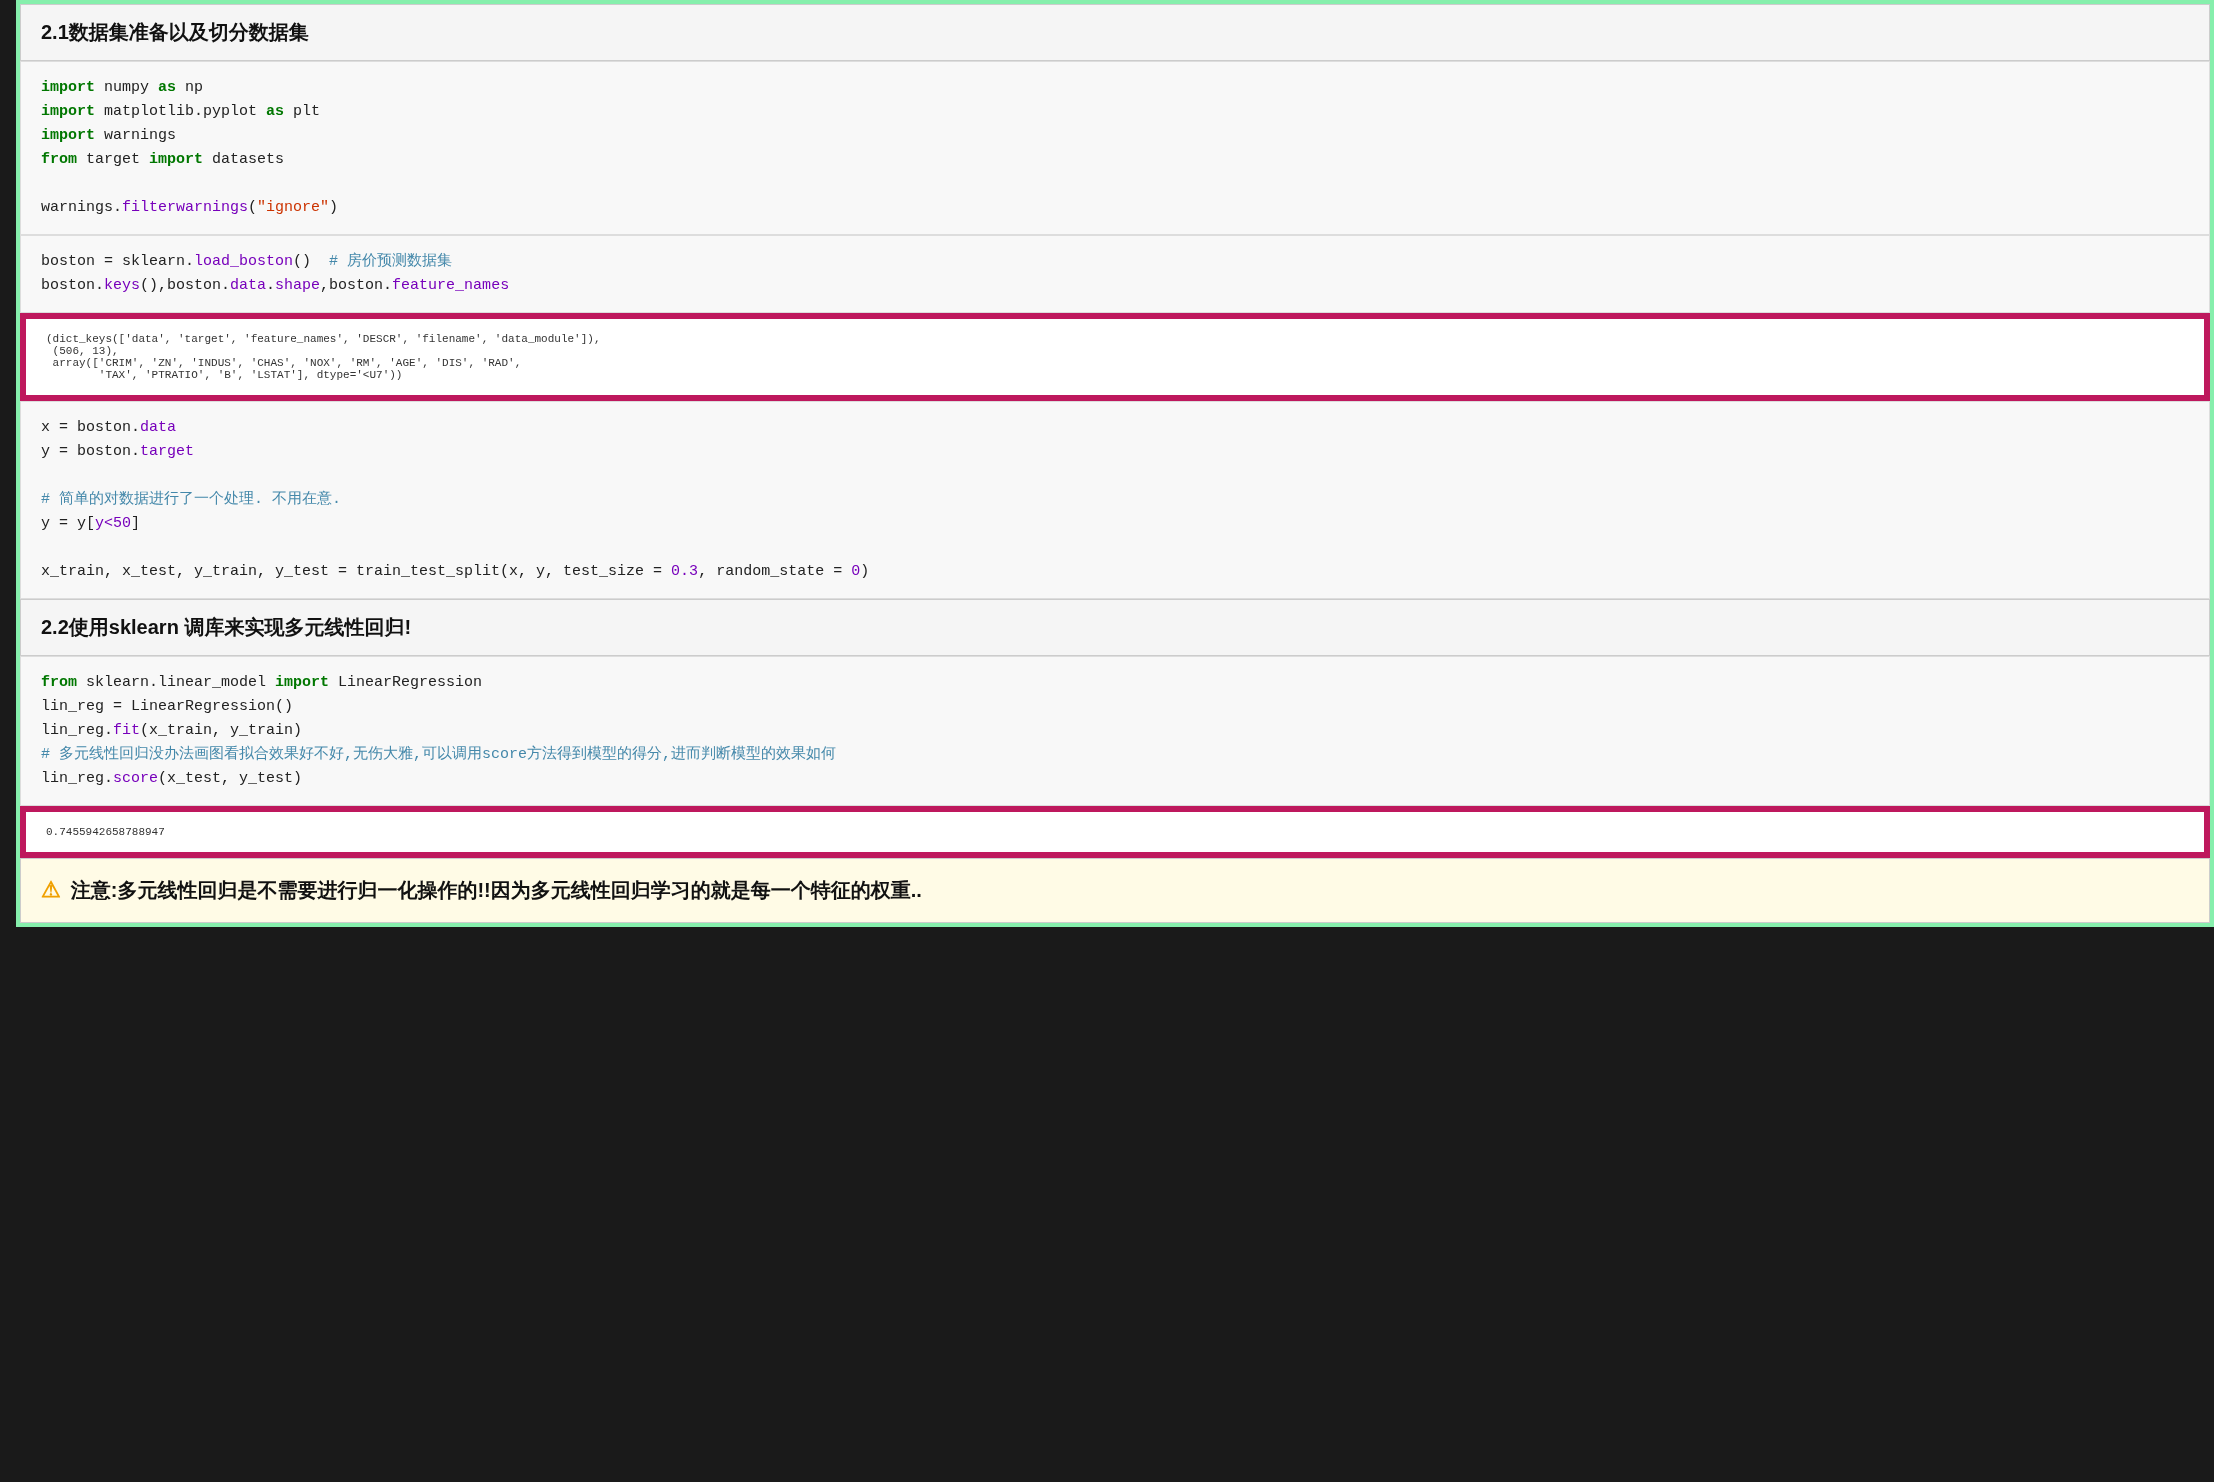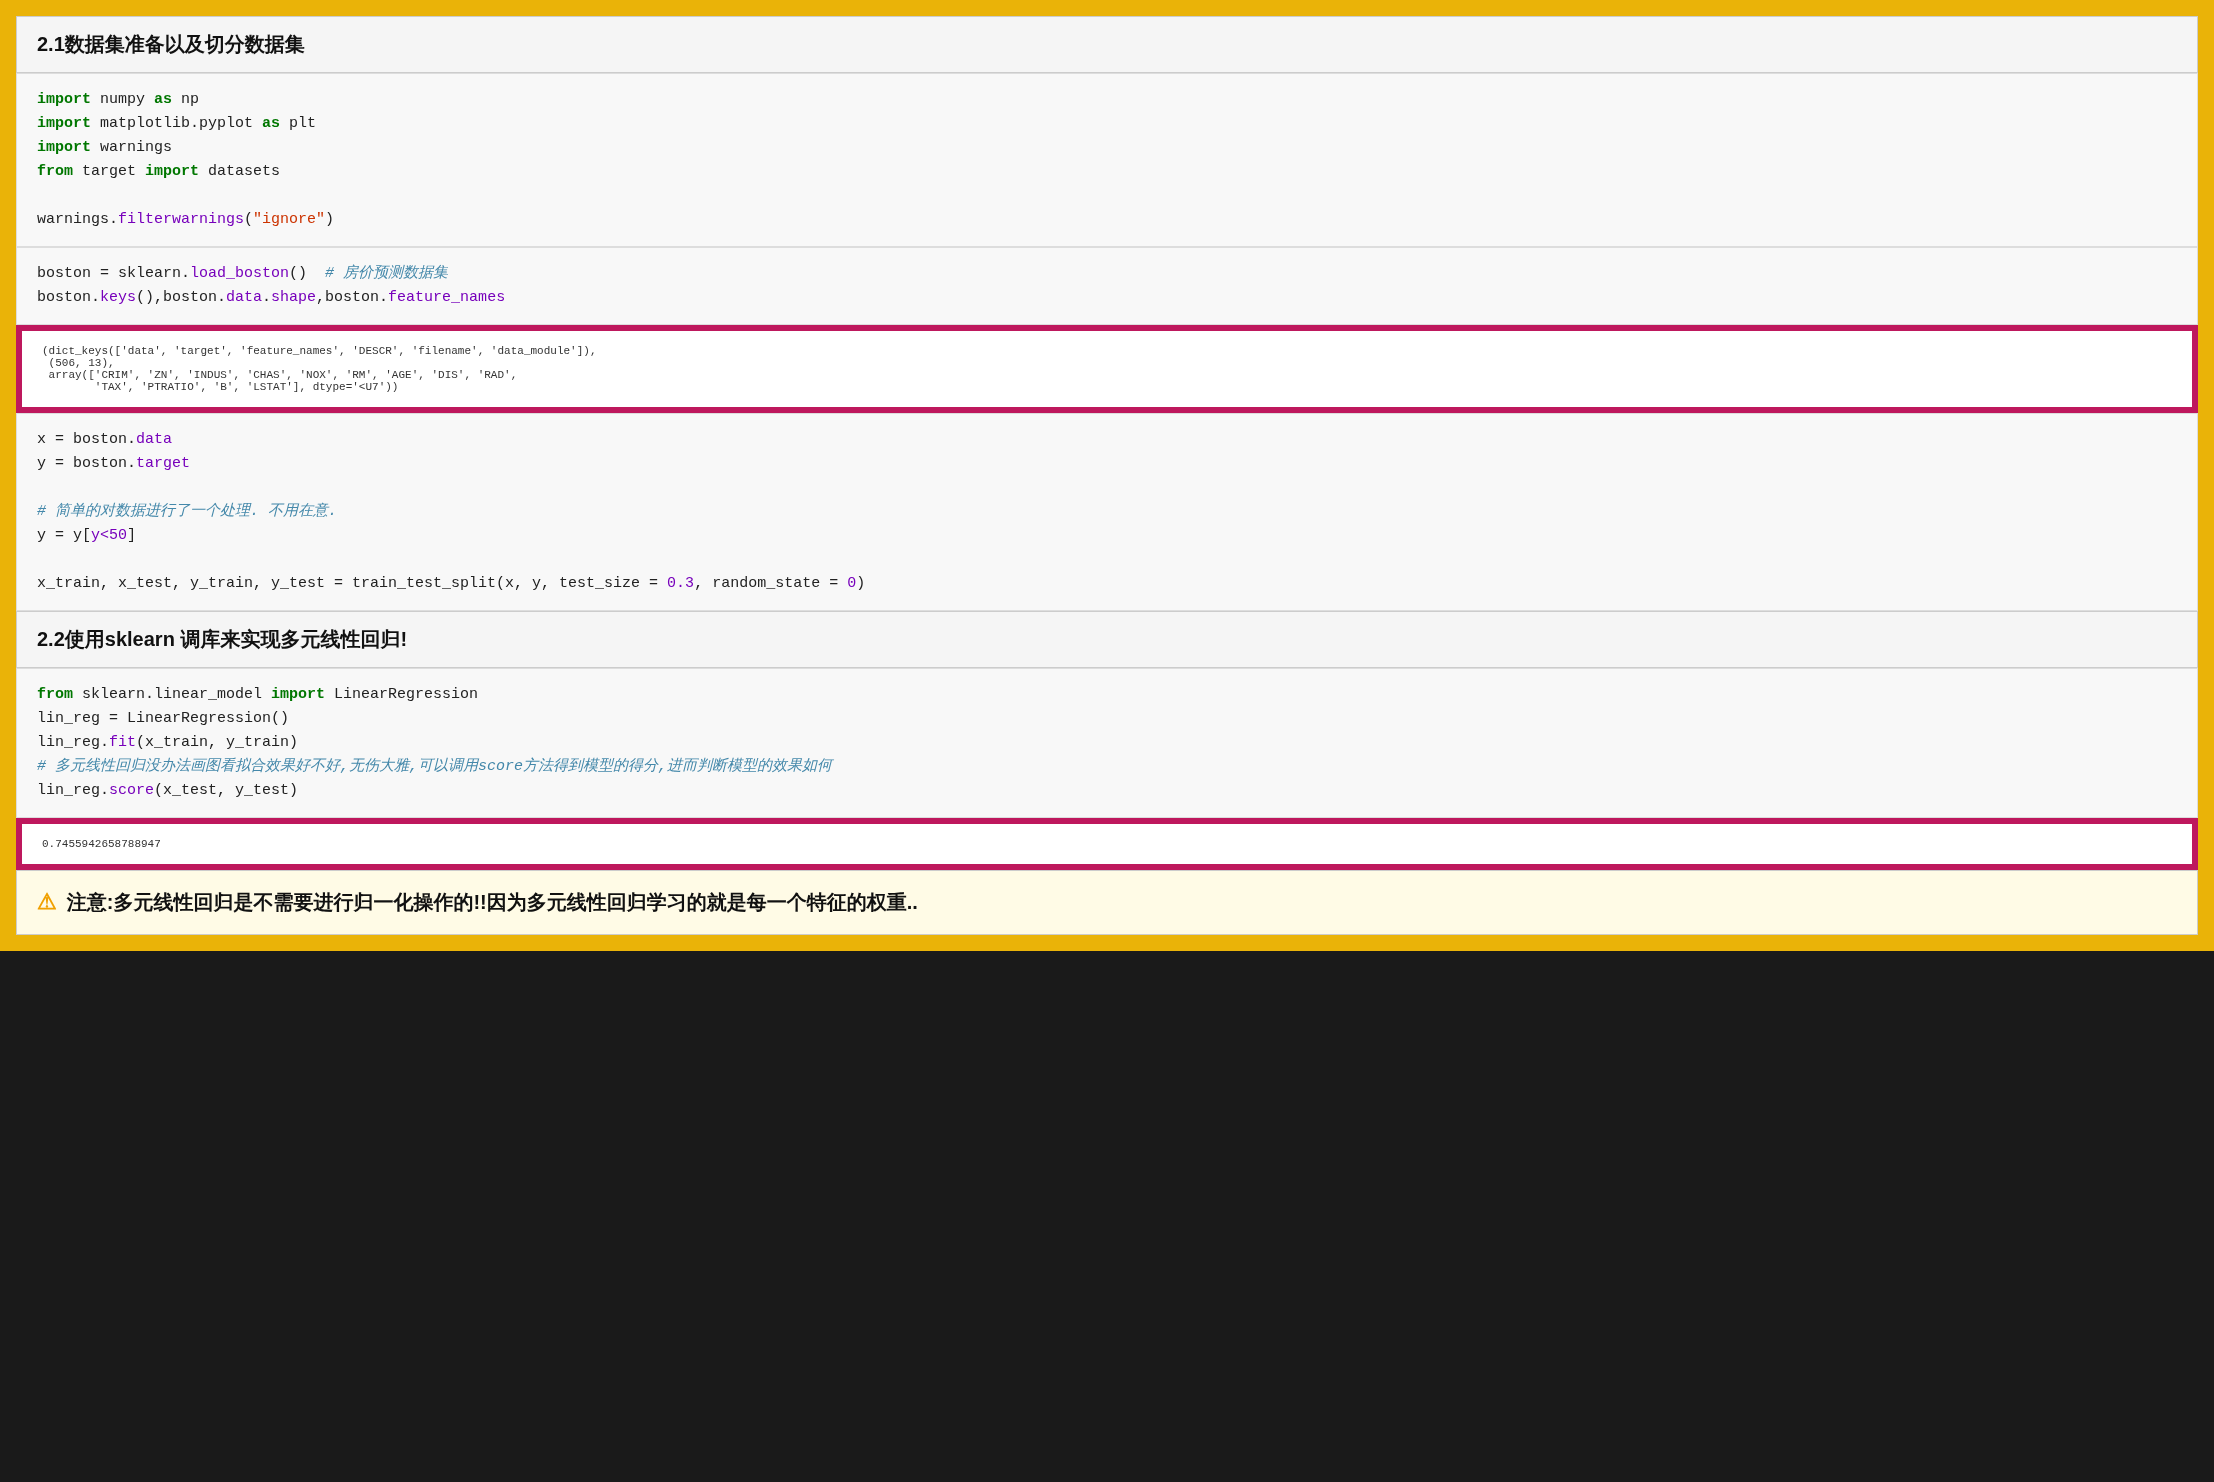--- a/index.html
+++ b/index.html
@@ -3,22 +3,23 @@
   <meta charset="utf-8">
   <style>
     * { margin: 0; padding: 0; box-sizing: border-box; }
     body {
       background: #1a1a1a;
       font-family: 'Courier New', Courier, monospace;
       font-size: 15px;
       color: #333;
     }
     .notebook {
-      background: #eab308;
-      padding: 16px;
+      background: #86efac;
+      padding: 4px;
+      margin-left: 16px;
     }
     .section-header {
       background: #f5f5f5;
       border: 1px solid #ccc;
       padding: 14px 20px;
       font-size: 20px;
       font-weight: bold;
       color: #111;
       font-family: Arial, sans-serif;
     }
@@ -33,21 +34,21 @@
     }
     .code-line {
       white-space: pre;
       line-height: 1.6;
       font-size: 15px;
     }
     .kw { color: #007700; font-weight: bold; }
     .func { color: #7700bb; }
     .str { color: #cc3300; }
     .num { color: #7700bb; }
-    .comment { color: #4488aa; font-style: italic; }
+    .comment { color: #4488aa; }
     .attr { color: #7700bb; text-align: center; }
     .plain { color: #222; }
     .warning-cell {
       background: #fffbe6;
       border: 1px solid #ccc;
       padding: 18px 20px;
       font-size: 20px;
       font-weight: bold;
       color: #111;
       font-family: Arial, sans-serif;

